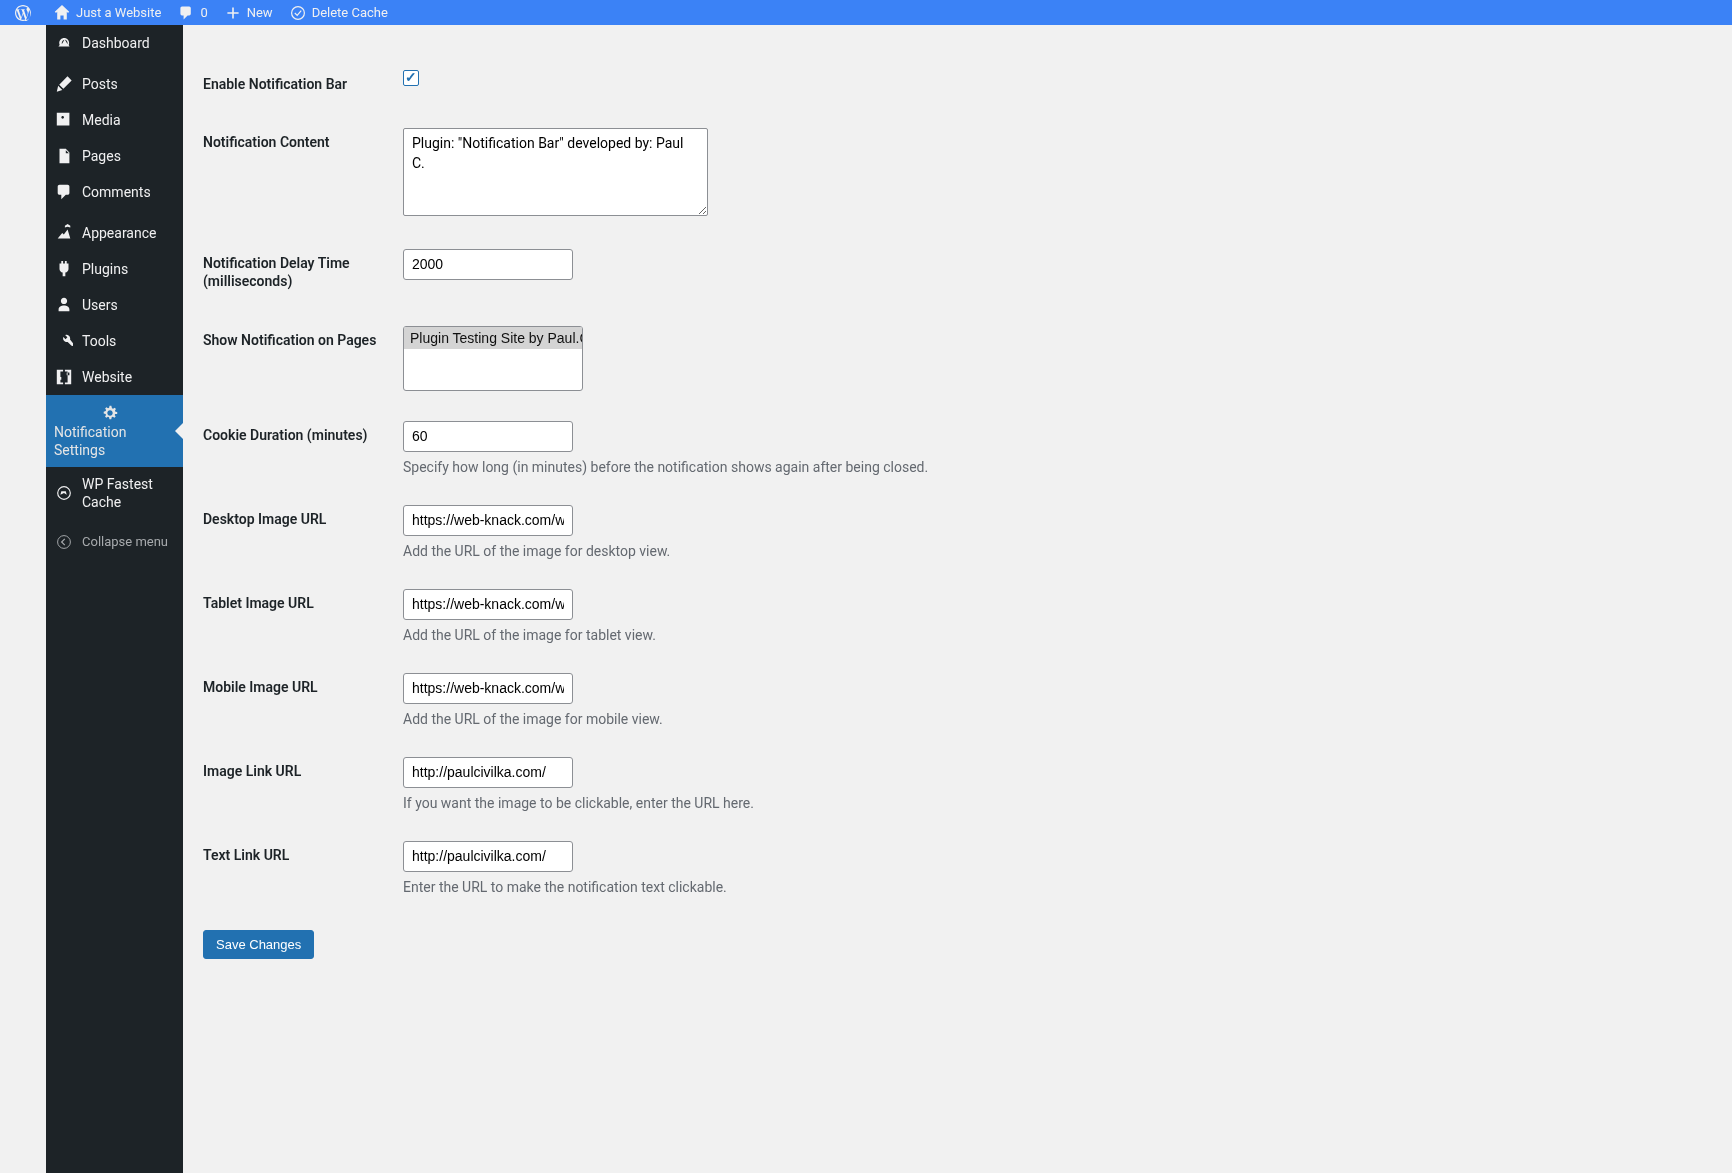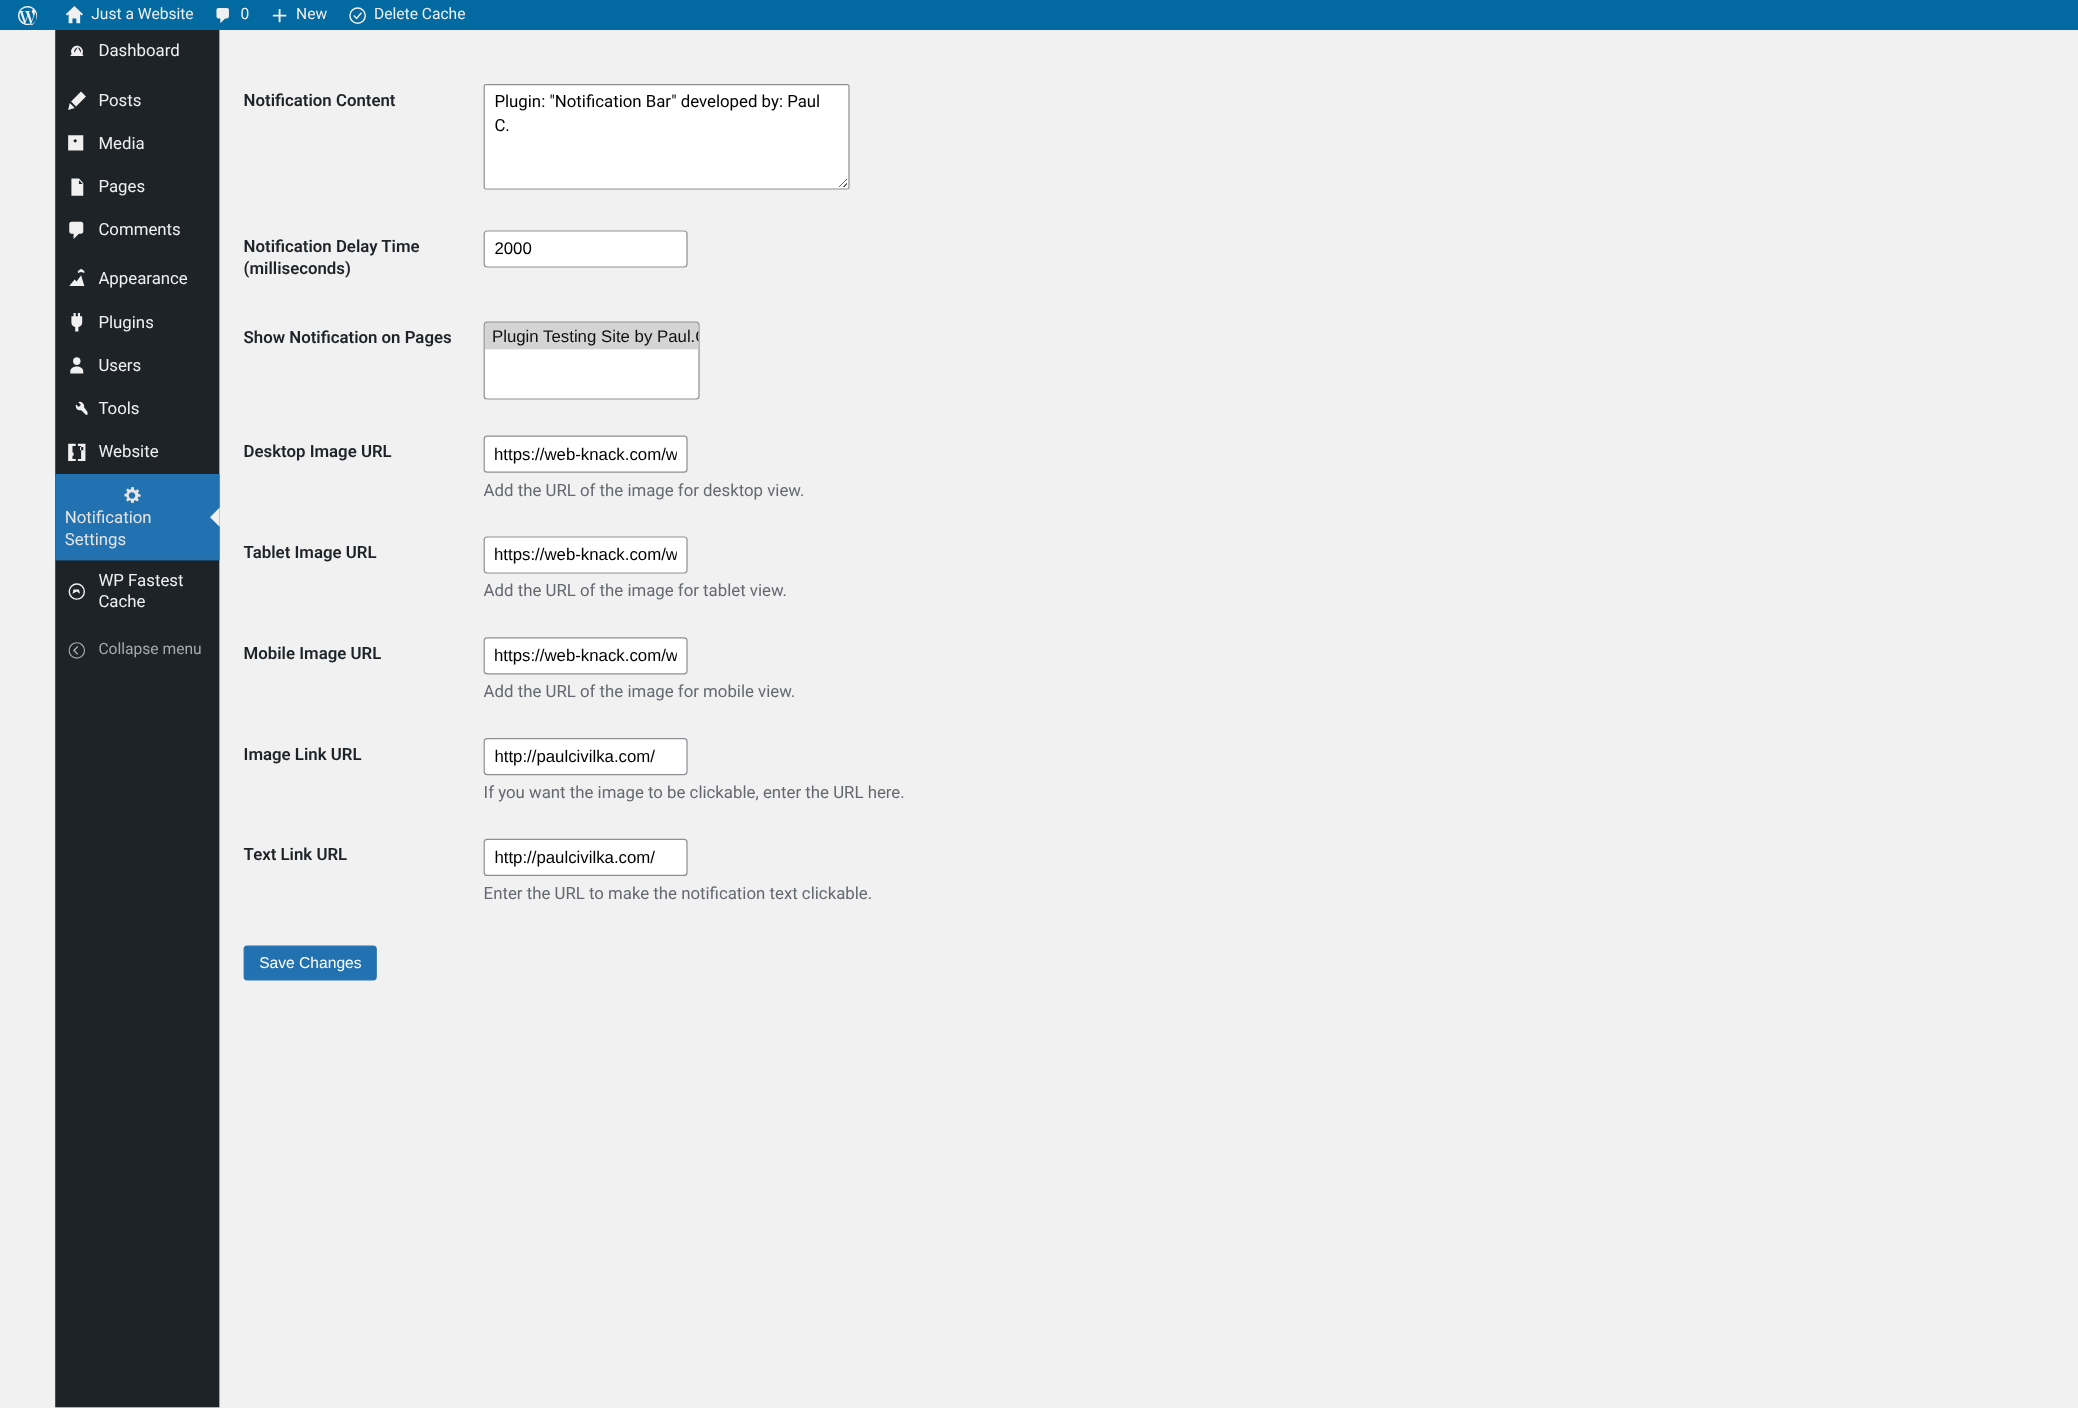--- a/index.html
+++ b/index.html
@@ -8,21 +8,21 @@
       box-sizing: border-box;
     }
     body {
       font-family: -apple-system, BlinkMacSystemFont, "Segoe UI", Roboto, Oxygen-Sans, Ubuntu, Cantarell, "Helvetica Neue", sans-serif;
       background: #f1f1f1;
       color: #1d2327;
       font-size: 13px;
     }
     
     .admin-bar {
-      background: #0369a1;
+      background: #3b82f6;
       color: #c3c4c7;
       height: 25px;
       display: flex;
       align-items: flex-start;
       padding: 0 6px;
       font-size: 13px;
       position: relative;
       z-index: 100;
     }
     .admin-bar-item {
@@ -380,38 +380,51 @@
           </svg>
       </span>
       <span class="sidebar-item-label">Collapse menu</span>
     </div>
   </div>
 
   <div class="main-content">
     
     <table class="form-table">
       <tbody>
+          <tr>
+        <th>Enable Notification Bar</th>
+        <td>
+          <input type="checkbox" checked="" style="">
+        </td>
+      </tr>
       <tr>
         <th>Notification Content</th>
         <td>
           <textarea style="">Plugin: "Notification Bar" developed by: Paul C.</textarea>
         </td>
       </tr>
       <tr>
         <th>Notification Delay Time (milliseconds)</th>
         <td>
           <input type="text" value="2000" style="">
         </td>
       </tr>
       <tr>
         <th>Show Notification on Pages</th>
         <td>
           <select multiple="">
             <option selected="">Plugin Testing Site by Paul.C</option>
           </select>
+        </td>
+      </tr>
+      <tr>
+        <th>Cookie Duration (minutes)</th>
+        <td>
+          <input type="text" value="60" style="">
+          <span class="description">Specify how long (in minutes) before the notification shows again after being closed.</span>
         </td>
       </tr>
       <tr>
         <th>Desktop Image URL</th>
         <td>
           <input type="text" value="https://web-knack.com/w" style="">
           <span class="description">Add the URL of the image for desktop view.</span>
         </td>
       </tr>
       <tr>

